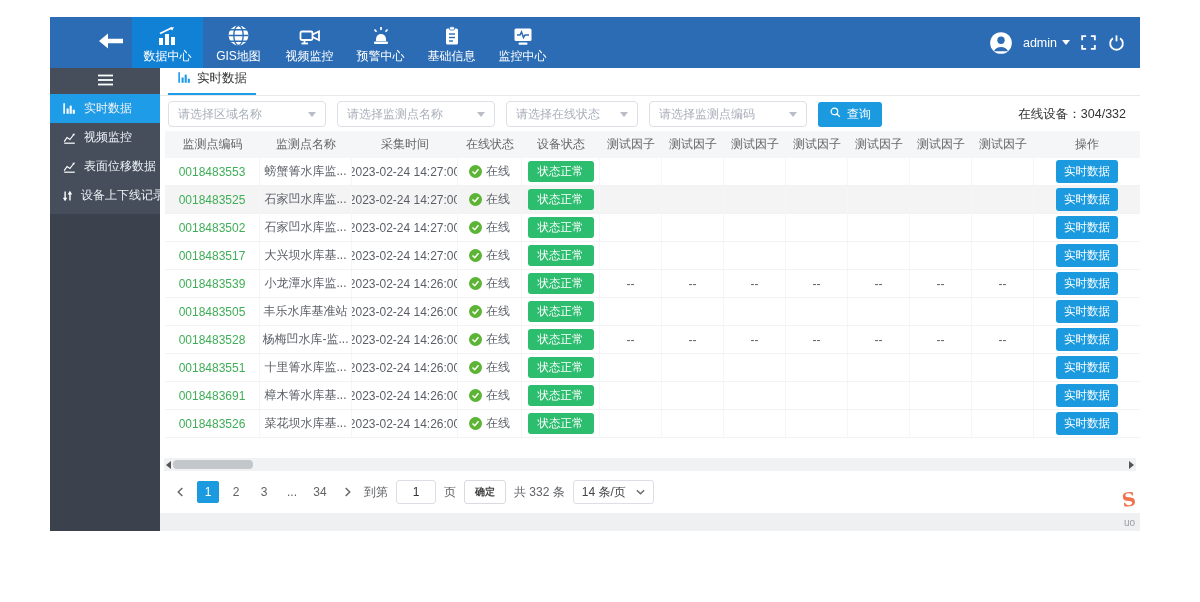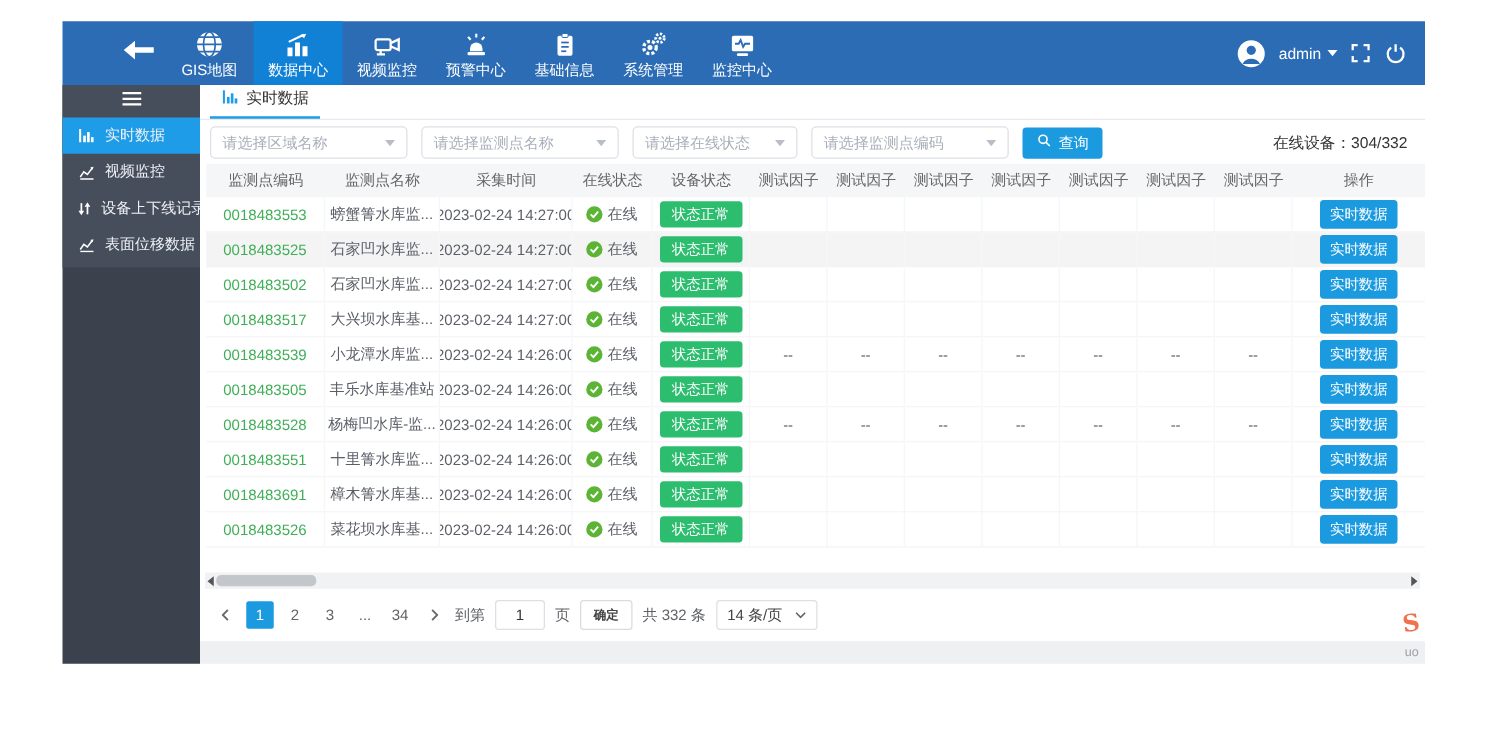--- a/index.html
+++ b/index.html
@@ -90,43 +90,43 @@
 
   <div class="navbar">
     <div class="back-btn">
       <span>
         <svg width="26" height="18" viewBox="0 0 26 18">
             <path d="M25 6.8 H10 V1.5 L1 9 l9 7.5 V11.2 h15 z" fill="#fff"></path>
           </svg>
       </span>
     </div>
     <div class="nav-items">
+        <div class="nav-item active">
+          <span class="nav-ico">
+            <svg width="24" height="24" viewBox="0 0 24 24" fill="#fff">
+              <rect x="3" y="14" width="4" height="7"></rect>
+              <rect x="9" y="10" width="4" height="11"></rect>
+              <rect x="15" y="13" width="4" height="8"></rect>
+              <path d="M4 9.5 L16 3.8" stroke="#fff" stroke-width="1.7" fill="none"></path>
+              <polygon points="18,3 13.2,4 16.3,6.6"></polygon>
+            </svg>
+          </span>
+          <span class="nav-label">数据中心</span>
+        </div>
         <div class="nav-item">
           <span class="nav-ico">
             <svg width="25" height="25" viewBox="0 0 24 24">
               <circle cx="12" cy="12" r="9.5" fill="#fff"></circle>
               <g stroke="#2b6cb5" stroke-width="1.3" fill="none">
                 <ellipse cx="12" cy="12" rx="4.5" ry="9.5"></ellipse>
                 <path d="M2.5 12 h19 M4 6.5 h16 M4 17.5 h16"></path>
               </g>
             </svg>
           </span>
           <span class="nav-label">GIS地图</span>
-        </div>
-        <div class="nav-item active">
-          <span class="nav-ico">
-            <svg width="24" height="24" viewBox="0 0 24 24" fill="#fff">
-              <rect x="3" y="14" width="4" height="7"></rect>
-              <rect x="9" y="10" width="4" height="11"></rect>
-              <rect x="15" y="13" width="4" height="8"></rect>
-              <path d="M4 9.5 L16 3.8" stroke="#fff" stroke-width="1.7" fill="none"></path>
-              <polygon points="18,3 13.2,4 16.3,6.6"></polygon>
-            </svg>
-          </span>
-          <span class="nav-label">数据中心</span>
         </div>
         <div class="nav-item">
           <span class="nav-ico">
             <svg width="24" height="24" viewBox="0 0 24 24" fill="none" stroke="#fff" stroke-width="1.8">
               <rect x="2.5" y="7.5" width="12" height="8.5" rx="1.5"></rect>
               <path d="M14.5 10.5 L21 7.5 v8.5 l-6.5 -3"></path>
               <line x1="6.5" y1="19.5" x2="6.5" y2="16"></line>
               <line x1="3.5" y1="19.5" x2="10" y2="19.5"></line>
             </svg>
           </span>
@@ -152,31 +152,20 @@
               <rect x="6" y="4.5" width="12" height="16" rx="1.5" fill="#fff"></rect>
               <rect x="9.5" y="2.8" width="5" height="3.2" rx="1" fill="#fff" stroke="#2b6cb5" stroke-width="0.8"></rect>
               <g stroke="#2b6cb5" stroke-width="1.4">
                 <line x1="9" y1="10" x2="15" y2="10"></line>
                 <line x1="9" y1="13.5" x2="15" y2="13.5"></line>
                 <line x1="9" y1="17" x2="13" y2="17"></line>
               </g>
             </svg>
           </span>
           <span class="nav-label">基础信息</span>
-        </div>
-        <div class="nav-item">
-          <span class="nav-ico">
-            <svg width="25" height="24" viewBox="0 0 24 24" fill="none" stroke="#fff">
-              <circle cx="9.5" cy="14" r="5" stroke-width="2.6" stroke-dasharray="2.4 1.7"></circle>
-              <circle cx="9.5" cy="14" r="2" fill="#fff" stroke="none"></circle>
-              <circle cx="17.5" cy="6.5" r="3.4" stroke-width="2.2" stroke-dasharray="1.8 1.3"></circle>
-              <circle cx="17.5" cy="6.5" r="1.2" fill="#fff" stroke="none"></circle>
-            </svg>
-          </span>
-          <span class="nav-label">系统管理</span>
         </div>
         <div class="nav-item">
           <span class="nav-ico">
             <svg width="24" height="24" viewBox="0 0 24 24">
               <rect x="3.5" y="4.5" width="17" height="12.5" rx="1.5" fill="#fff"></rect>
               <polyline points="6,11 9,11 10.5,8 12.5,13.5 14,11 18,11" fill="none" stroke="#2b6cb5" stroke-width="1.5"></polyline>
               <rect x="7.5" y="18.5" width="9" height="2.2" rx="1" fill="#fff"></rect>
             </svg>
           </span>
           <span class="nav-label">监控中心</span>
@@ -236,38 +225,38 @@
               <svg width="15" height="13" viewBox="0 0 16 16" fill="none" stroke="#fff" stroke-width="1.5">
                 <polyline points="1.5,13 5,8 8.5,10.5 13.5,4"></polyline>
                 <polygon points="14.5,3 11.3,3.6 13.8,5.9" fill="#fff" stroke="none"></polygon>
                 <line x1="1.5" y1="15" x2="14.5" y2="15"></line>
               </svg>
             </span>
             <span>视频监控</span>
           </div>
           <div class="side-item">
             <span class="side-ico">
+              <svg width="15" height="13" viewBox="0 0 16 16" fill="none" stroke="#fff" stroke-width="1.5">
+                <polyline points="1.5,13 5,8 8.5,10.5 13.5,4"></polyline>
+                <polygon points="14.5,3 11.3,3.6 13.8,5.9" fill="#fff" stroke="none"></polygon>
+                <line x1="1.5" y1="15" x2="14.5" y2="15"></line>
+              </svg>
+            </span>
+            <span>表面位移数据</span>
+          </div>
+          <div class="side-item">
+            <span class="side-ico">
               <svg width="13" height="14" viewBox="0 0 16 16" fill="#fff">
                 <rect x="4.2" y="2.5" width="1.7" height="8.5"></rect>
                 <polygon points="2.2,10 5,14.5 7.8,10"></polygon>
                 <rect x="10.2" y="5" width="1.7" height="8.5"></rect>
                 <polygon points="8.2,6 11,1.5 13.8,6"></polygon>
               </svg>
             </span>
             <span>设备上下线记录</span>
-          </div>
-          <div class="side-item">
-            <span class="side-ico">
-              <svg width="15" height="13" viewBox="0 0 16 16" fill="none" stroke="#fff" stroke-width="1.5">
-                <polyline points="1.5,13 5,8 8.5,10.5 13.5,4"></polyline>
-                <polygon points="14.5,3 11.3,3.6 13.8,5.9" fill="#fff" stroke="none"></polygon>
-                <line x1="1.5" y1="15" x2="14.5" y2="15"></line>
-              </svg>
-            </span>
-            <span>表面位移数据</span>
           </div>
         </div>
     </div>
   </div>
 
   <div class="main">
     <div class="tabbar">
       <div class="tab">
         <span>
           <svg width="14" height="13" viewBox="0 0 16 16" fill="#1e9ce8">

